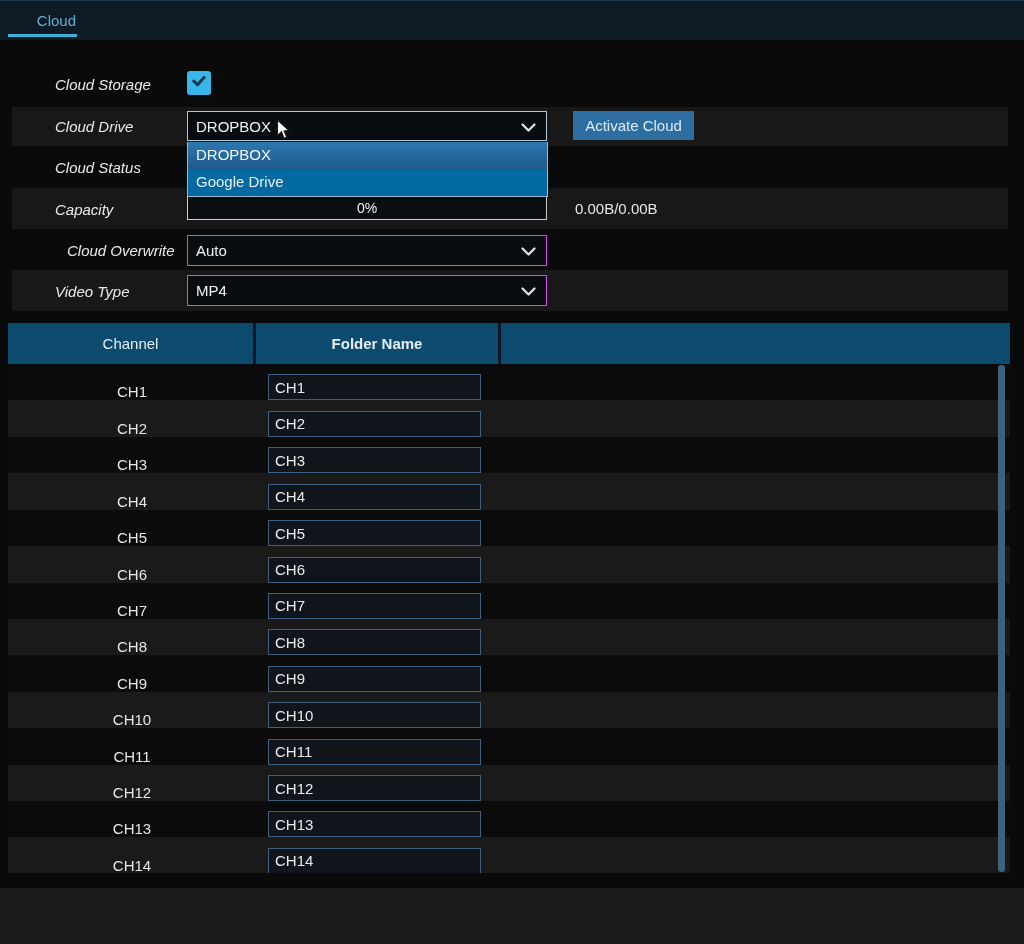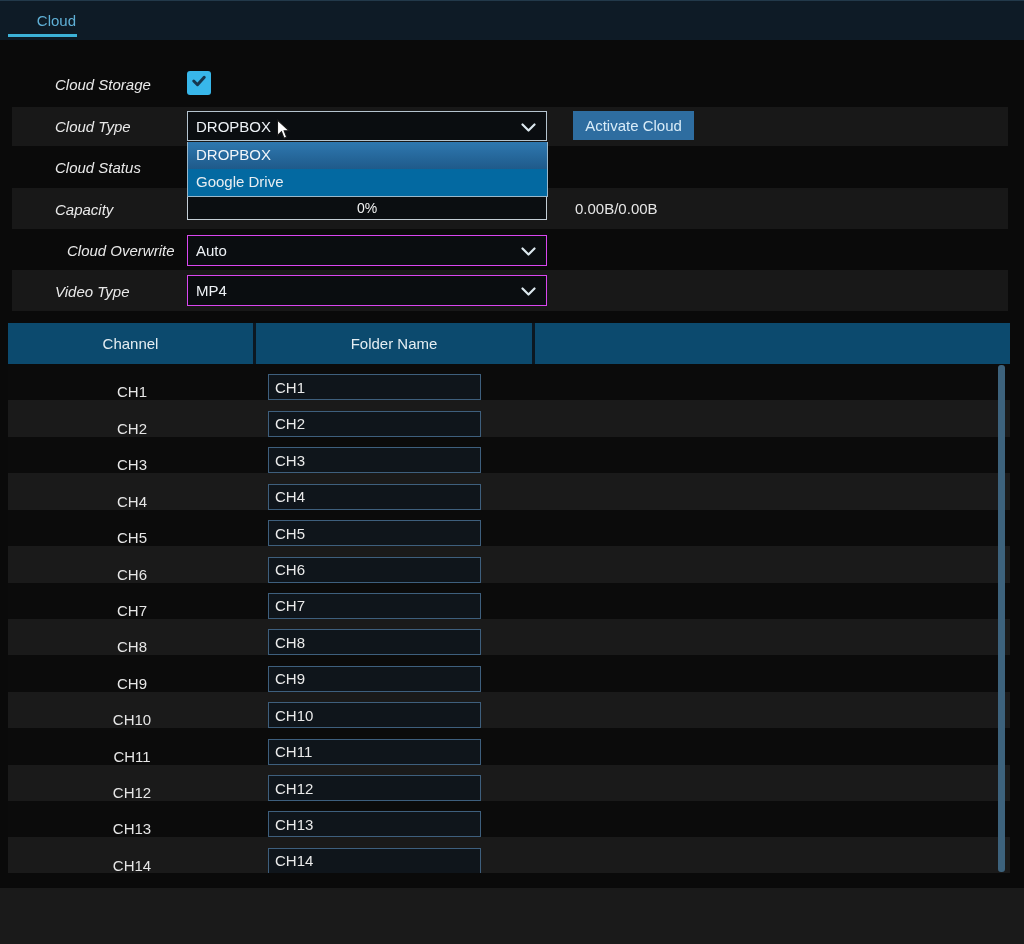--- a/index.html
+++ b/index.html
@@ -51,21 +51,21 @@
   .progress { position:absolute; left:187px; top:196px; width:360px; height:24px;
               background:#0b0e11; border:1px solid #c4ced6; text-align:center;
               font-size:14px; color:#f2f2f2; line-height:22px; }
   .capacity-usage { position:absolute; left:575px; top:200px; font-size:15px; color:#e6e6e6; }
   
   .t-header { position:absolute; left:8px; top:323px; width:1002px; height:41px;
               background:#0c4a6e; display:flex; }
   .h-cell { display:flex; align-items:center; justify-content:center;
             font-size:15px; color:#e4edf2; }
   .h-channel { width:245px; }
-  .h-folder  { width:276px; }
+  .h-folder  { width:242px;font-weight:bold; }
   .h-rest    { flex:1; }
   .h-sep { width:3px; background:#0c1822; }
   .t-body { position:absolute; left:8px; top:364px; width:1002px; height:509px;
             overflow:hidden; }
   .t-row { height:36.43px; display:flex; align-items:flex-end; background:#0b0b0b; }
   .t-row:nth-child(even) { background:#1a1a1a; }
   .t-cell-channel { width:248px; text-align:center; font-size:15px; color:#e6e6e6; }
   .t-cell-folder  { width:245px; }
   .t-cell-rest    { flex:1; }
   .folder-input { display:block; margin-left:12px; width:213px; height:26px;
@@ -87,21 +87,21 @@
   <div class="tabbar">
     <div class="tab">Cloud</div>
     <div class="tab-underline"></div>
   </div>
 
   <div class="stripe s-cloud-type"></div>
   <div class="stripe s-capacity"></div>
   <div class="stripe s-video-type"></div>
 
   <div class="form-label" style="top:76px;">Cloud Storage</div>
-  <div class="form-label" style="top:118px;">Cloud Type</div>
+  <div class="form-label" style="top:118px;">Cloud Drive</div>
   <div class="form-label" style="top:159px;">Cloud Status</div>
   <div class="form-label" style="top:201px;">Capacity</div>
   <div class="form-label" style="top:242px;margin-left:12px;">Cloud Overwrite</div>
   <div class="form-label" style="top:283px;">Video Type</div>
 
   <div class="checkbox">
     <span>
       <svg width="18" height="18" viewBox="0 0 24 24">
         <path d="M5 12 L10 17 L19 7" stroke="#16364e" stroke-width="4" fill="none" stroke-linecap="round" stroke-linejoin="round"></path>
       </svg>

